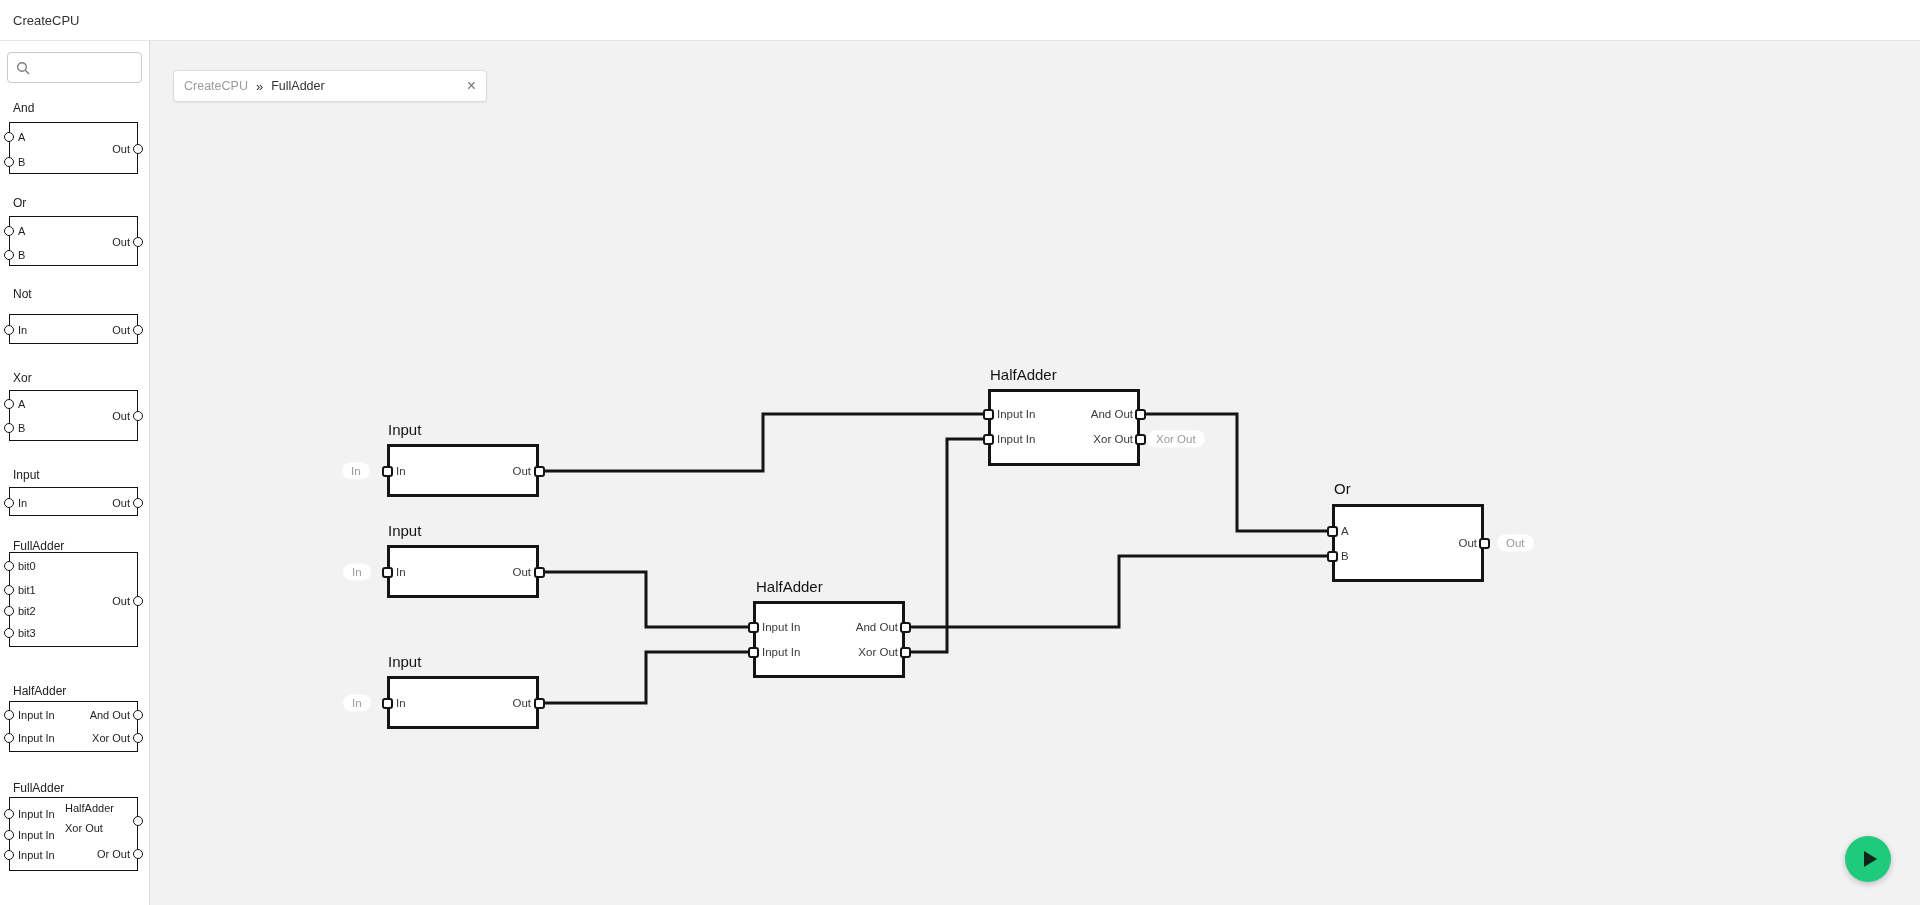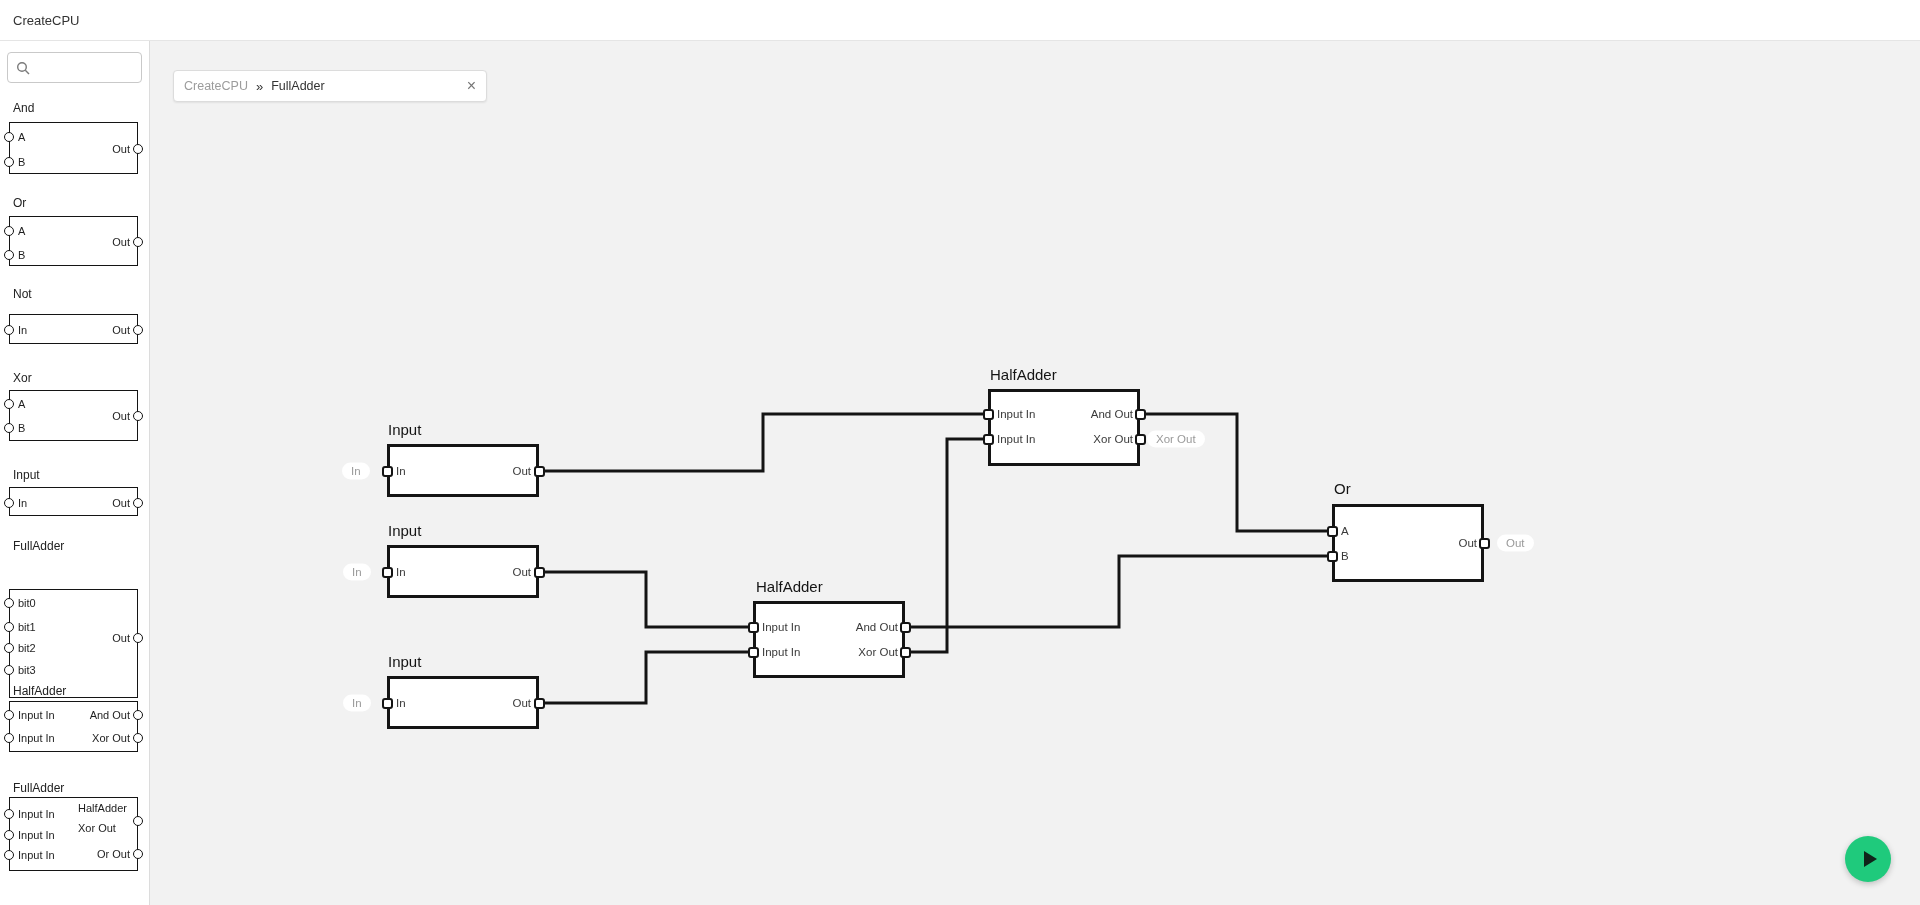--- a/index.html
+++ b/index.html
@@ -223,21 +223,21 @@
     <div class="pblock" style="top:446px;height:29px">
       <span class="sport l" style="top:15px"></span>
       <span class="slab l" style="top:15px">In</span>
       <span class="sport rr" style="top:15px"></span>
       <span class="slab rr" style="top:15px">Out</span>
     </div>
   </div>
 
   <div>
     <div class="plabel" style="top:498px">FullAdder</div>
-    <div class="pblock" style="top:548px;height:109px">
+    <div class="pblock" style="top:511px;height:95px">
       <span class="sport l" style="top:13px"></span>
       <span class="slab l" style="top:13px">bit0</span>
       <span class="sport l" style="top:37px"></span>
       <span class="slab l" style="top:37px">bit1</span>
       <span class="sport l" style="top:58px"></span>
       <span class="slab l" style="top:58px">bit2</span>
       <span class="sport l" style="top:80px"></span>
       <span class="slab l" style="top:80px">bit3</span>
       <span class="sport rr" style="top:48px"></span>
       <span class="slab rr" style="top:48px">Out</span>
@@ -260,19 +260,19 @@
 
   <div>
     <div class="plabel" style="top:740px">FullAdder</div>
     <div class="pblock" style="top:756px;height:74px">
       <span class="sport l" style="top:16px"></span>
       <span class="slab l" style="top:16px">Input In</span>
       <span class="sport l" style="top:37px"></span>
       <span class="slab l" style="top:37px">Input In</span>
       <span class="sport l" style="top:57px"></span>
       <span class="slab l" style="top:57px">Input In</span>
-      <span class="slab wrap" style="left:68px;top:0;width:60px">HalfAdder Xor Out</span>
+      <span class="slab wrap" style="left:55px;top:0;width:60px">HalfAdder Xor Out</span>
       <span class="sport rr" style="top:23px"></span>
       <span class="slab rr" style="top:56px">Or Out</span>
       <span class="sport rr" style="top:56px"></span>
     </div>
   </div>
 </aside>
 
 </body></html>

